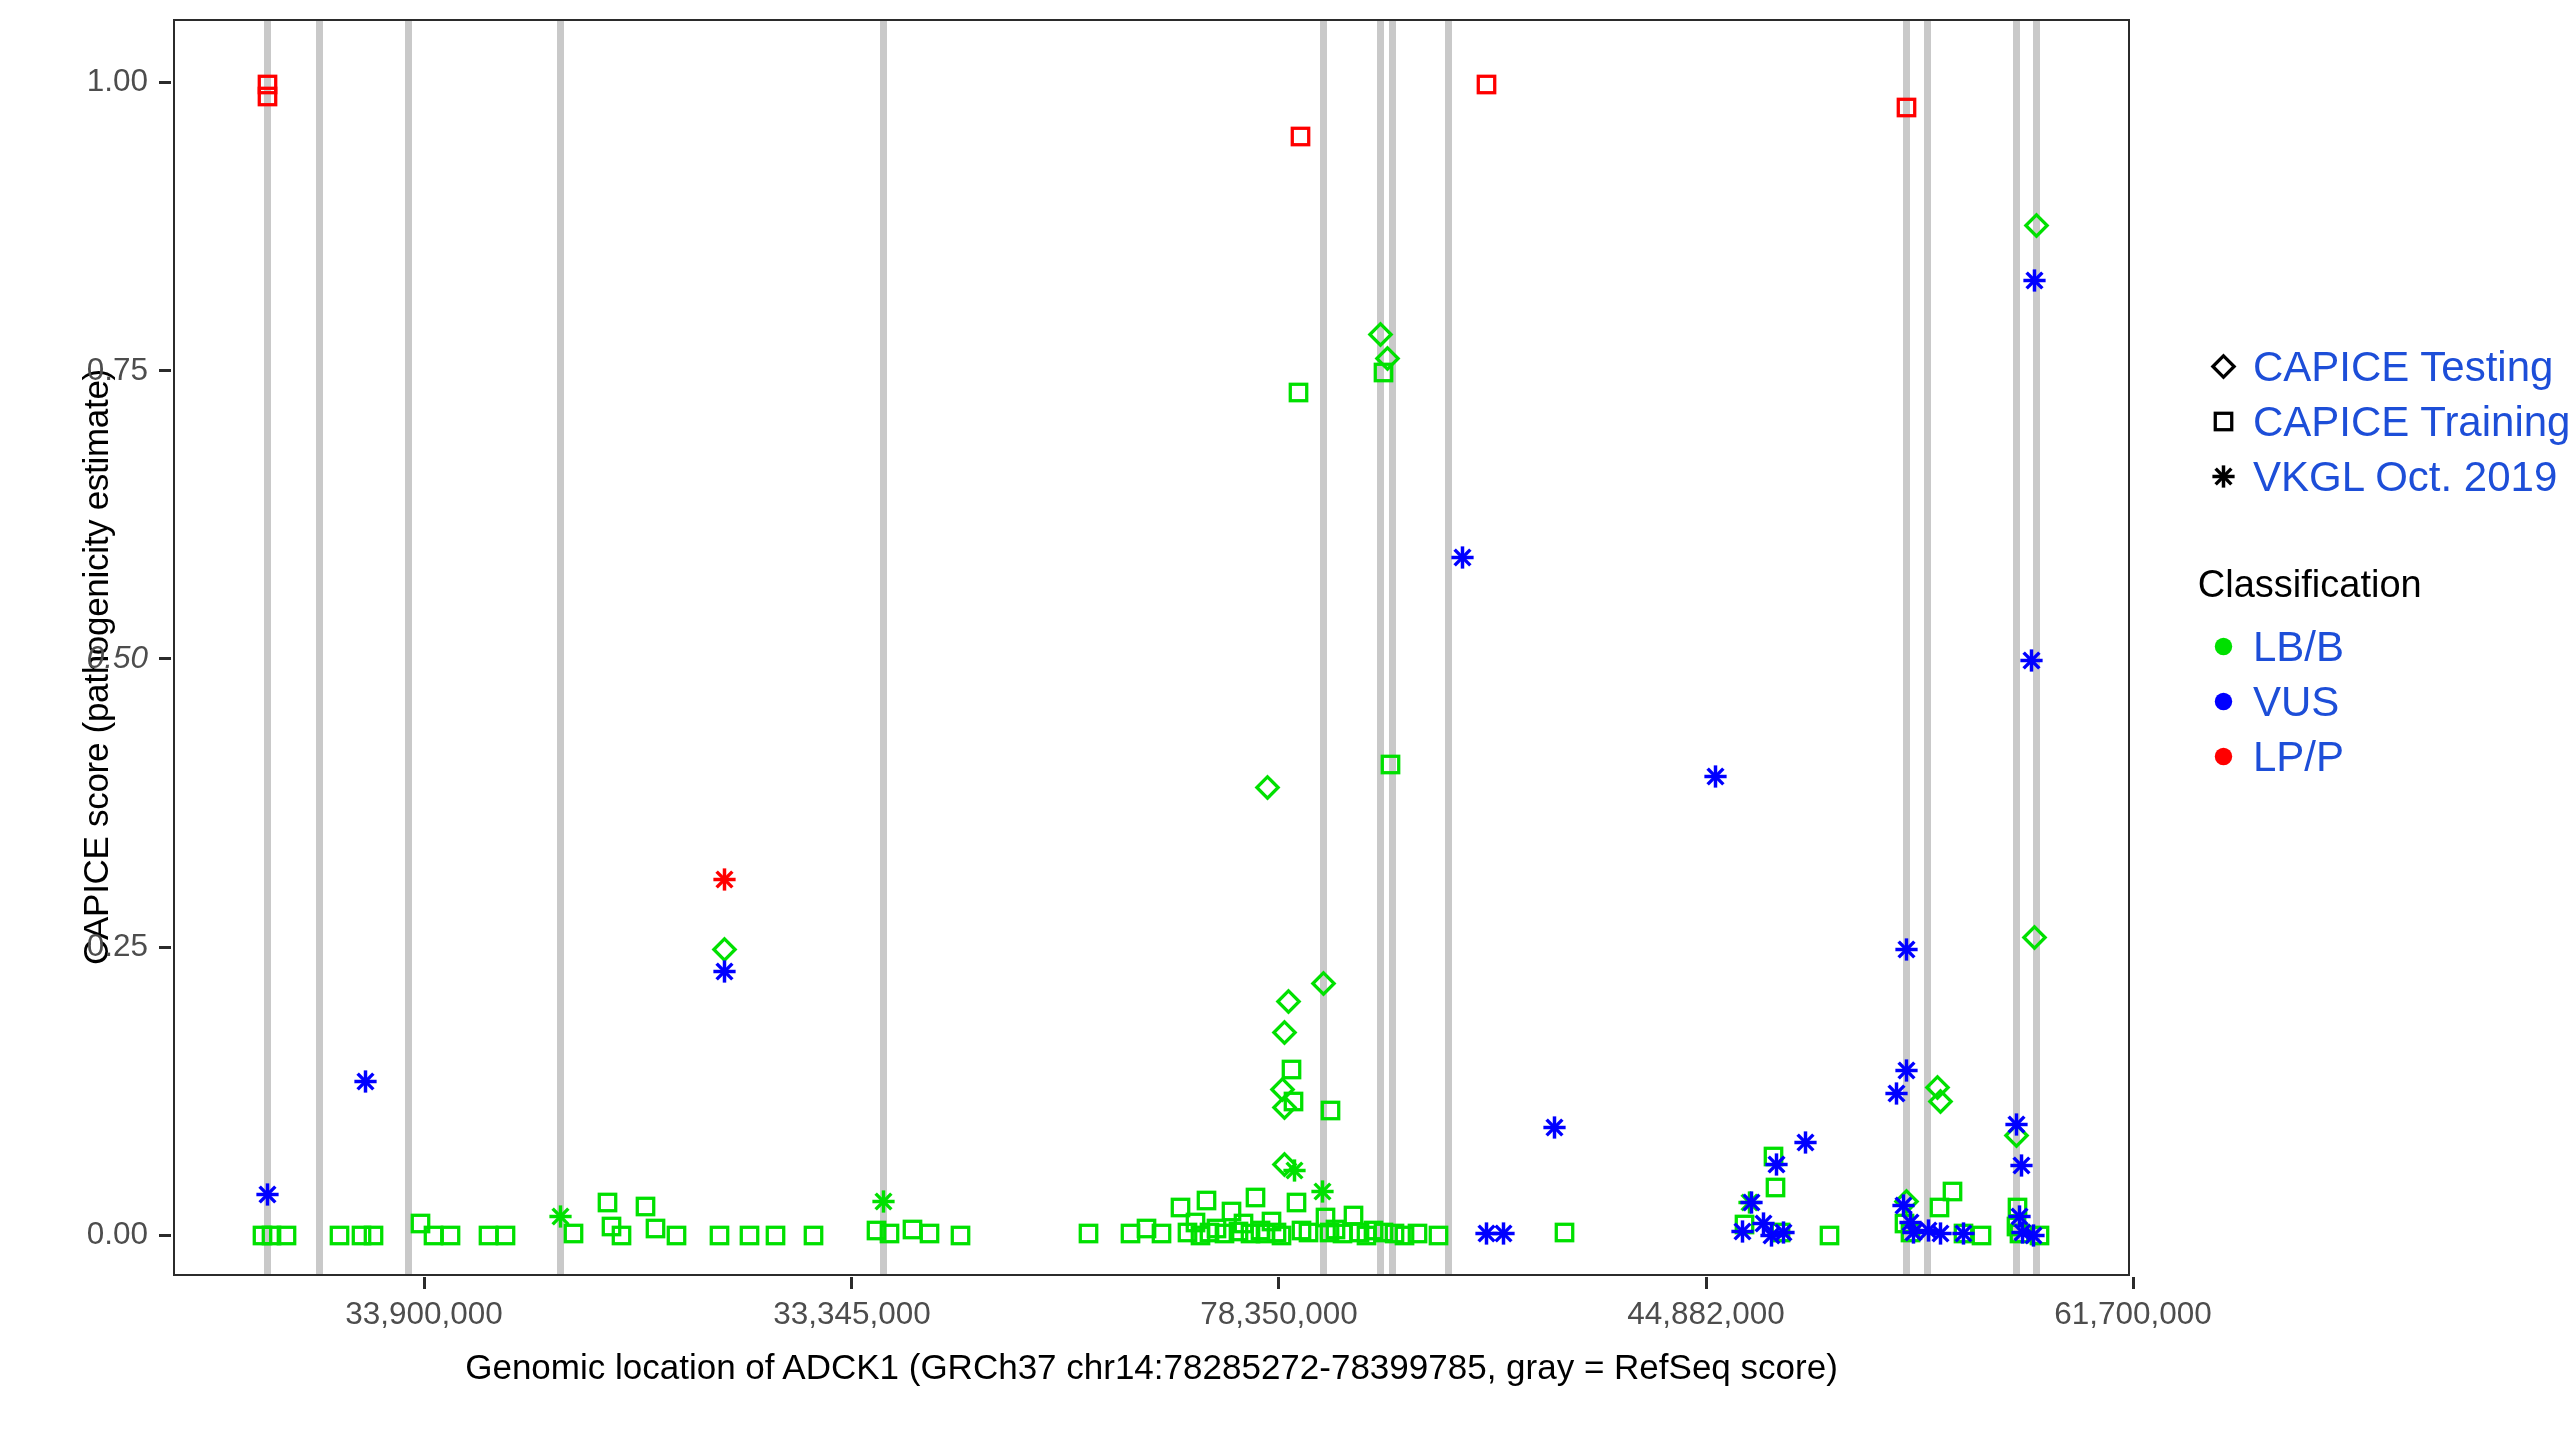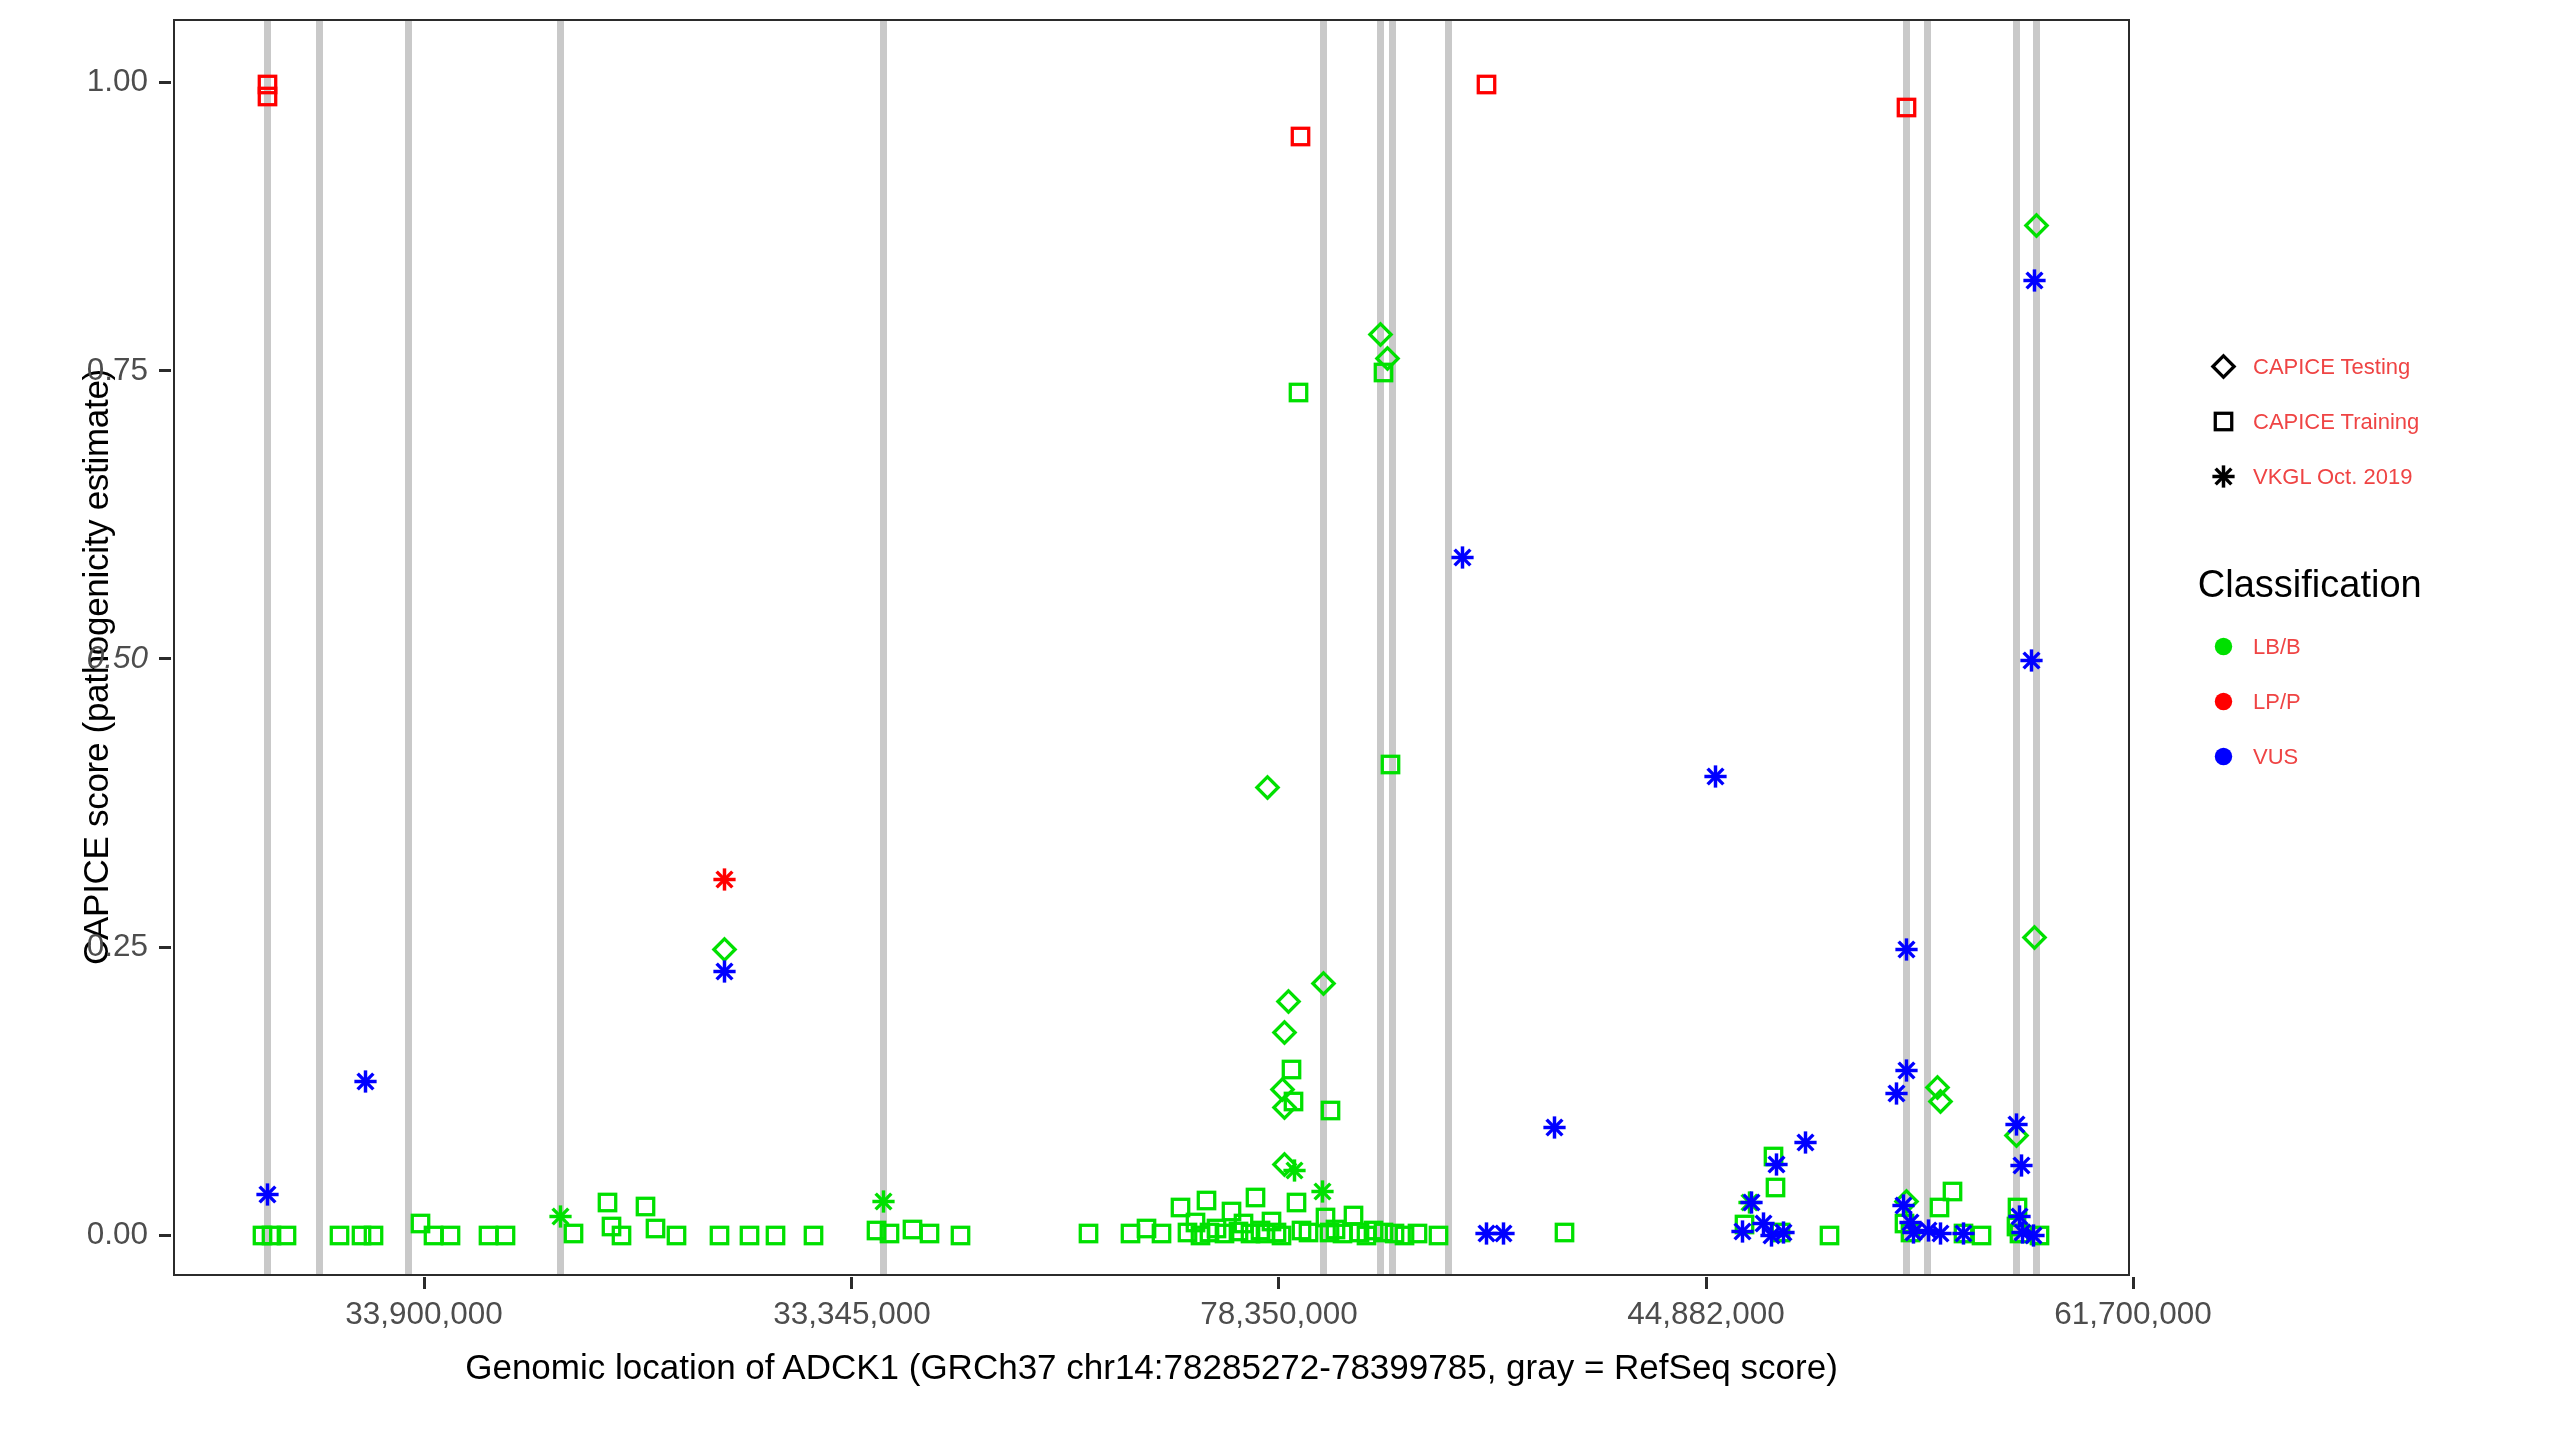--- a/index.html
+++ b/index.html
@@ -35,21 +35,21 @@
   
   .mk{position:absolute;pointer-events:none;}
   .mk svg{display:block;overflow:visible;}
 
   
   #legend{position:absolute;left:2194px;top:339px;width:382px;}
   .lg-title{font-size:38px;color:#000;margin:0 0 13.4px 3.8px;}
   .lg-block{margin-bottom:59px;}
   .lg-row{display:flex;align-items:center;height:55px;}
   .lg-key{width:59px;min-width:59px;display:flex;align-items:center;justify-content:center;}
-  .lg-txt{font-size:22px;color:#ef4444;white-space:nowrap;}
+  .lg-txt{font-size:42px;color:#1d4ed8;white-space:nowrap;}
 </style>
 </head>
 <body>
 
 <div id="root">
 
   <div id="ylab">CAPICE score (pathogenicity estimate)</div>
   <div id="xlab">Genomic location of ADCK1 (GRCh37 chr14:78285272-78399785, gray = RefSeq score)</div>
 
   <div id="yticks-layer">
@@ -970,31 +970,31 @@
             <span class="lg-key">
               <svg width="29" height="29" viewBox="0 0 30 30">
                 <circle cx="15" cy="15" r="9" fill="#00e000"></circle>
               </svg>
             </span>
             <span class="lg-txt">LB/B</span>
           </div>
           <div class="lg-row">
             <span class="lg-key">
               <svg width="29" height="29" viewBox="0 0 30 30">
+                <circle cx="15" cy="15" r="9" fill="#0000ff"></circle>
+              </svg>
+            </span>
+            <span class="lg-txt">VUS</span>
+          </div>
+          <div class="lg-row">
+            <span class="lg-key">
+              <svg width="29" height="29" viewBox="0 0 30 30">
                 <circle cx="15" cy="15" r="9" fill="#ff0000"></circle>
               </svg>
             </span>
             <span class="lg-txt">LP/P</span>
           </div>
-          <div class="lg-row">
-            <span class="lg-key">
-              <svg width="29" height="29" viewBox="0 0 30 30">
-                <circle cx="15" cy="15" r="9" fill="#0000ff"></circle>
-              </svg>
-            </span>
-            <span class="lg-txt">VUS</span>
-          </div>
         </div>
     </div>
   </div>
 
 </div>
 
 
 </body></html>

